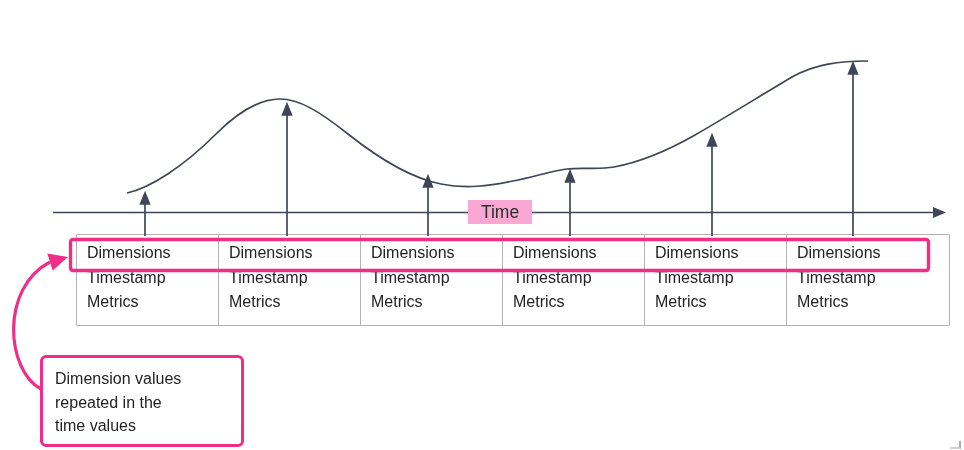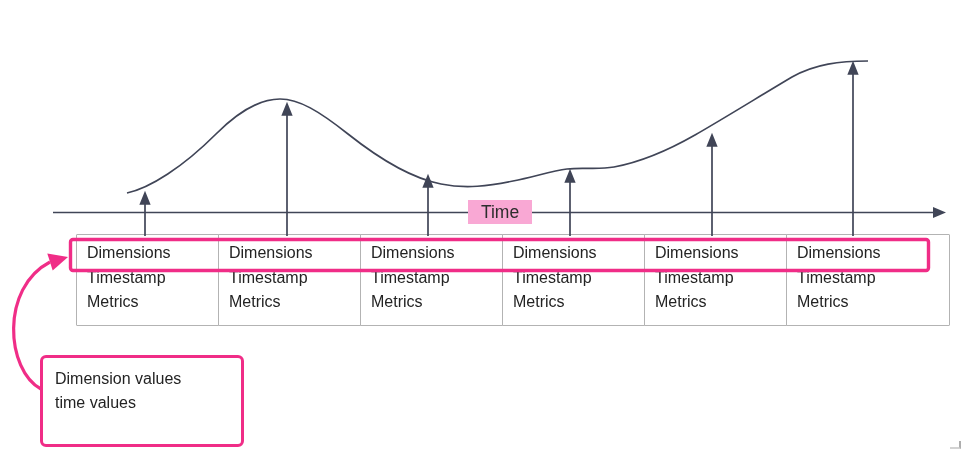--- a/index.html
+++ b/index.html
@@ -108,18 +108,19 @@
     <rect x="70.5" y="239.5" width="858" height="31" rx="2.5" fill="none" stroke="#F02D87" stroke-width="3.4"></rect>
 
     <path d="M 41 389 C 6 370, 0 288, 50 262" fill="none" stroke="#F02D87" stroke-width="3.2"></path>
     <path d="M68 257 L52.7 270.5 L47.3 253.5 Z" fill="#F02D87"></path>
   </svg>
 
   <div id="time-label">Time</div>
 
   <div id="callout">
     <div class="c-line">Dimension values</div>
+    <div class="c-line">repeated in the</div>
     <div class="c-line">time values</div>
   </div>
 
   <div id="corner-mark"></div>
 
 </div>
 
 </body></html>

